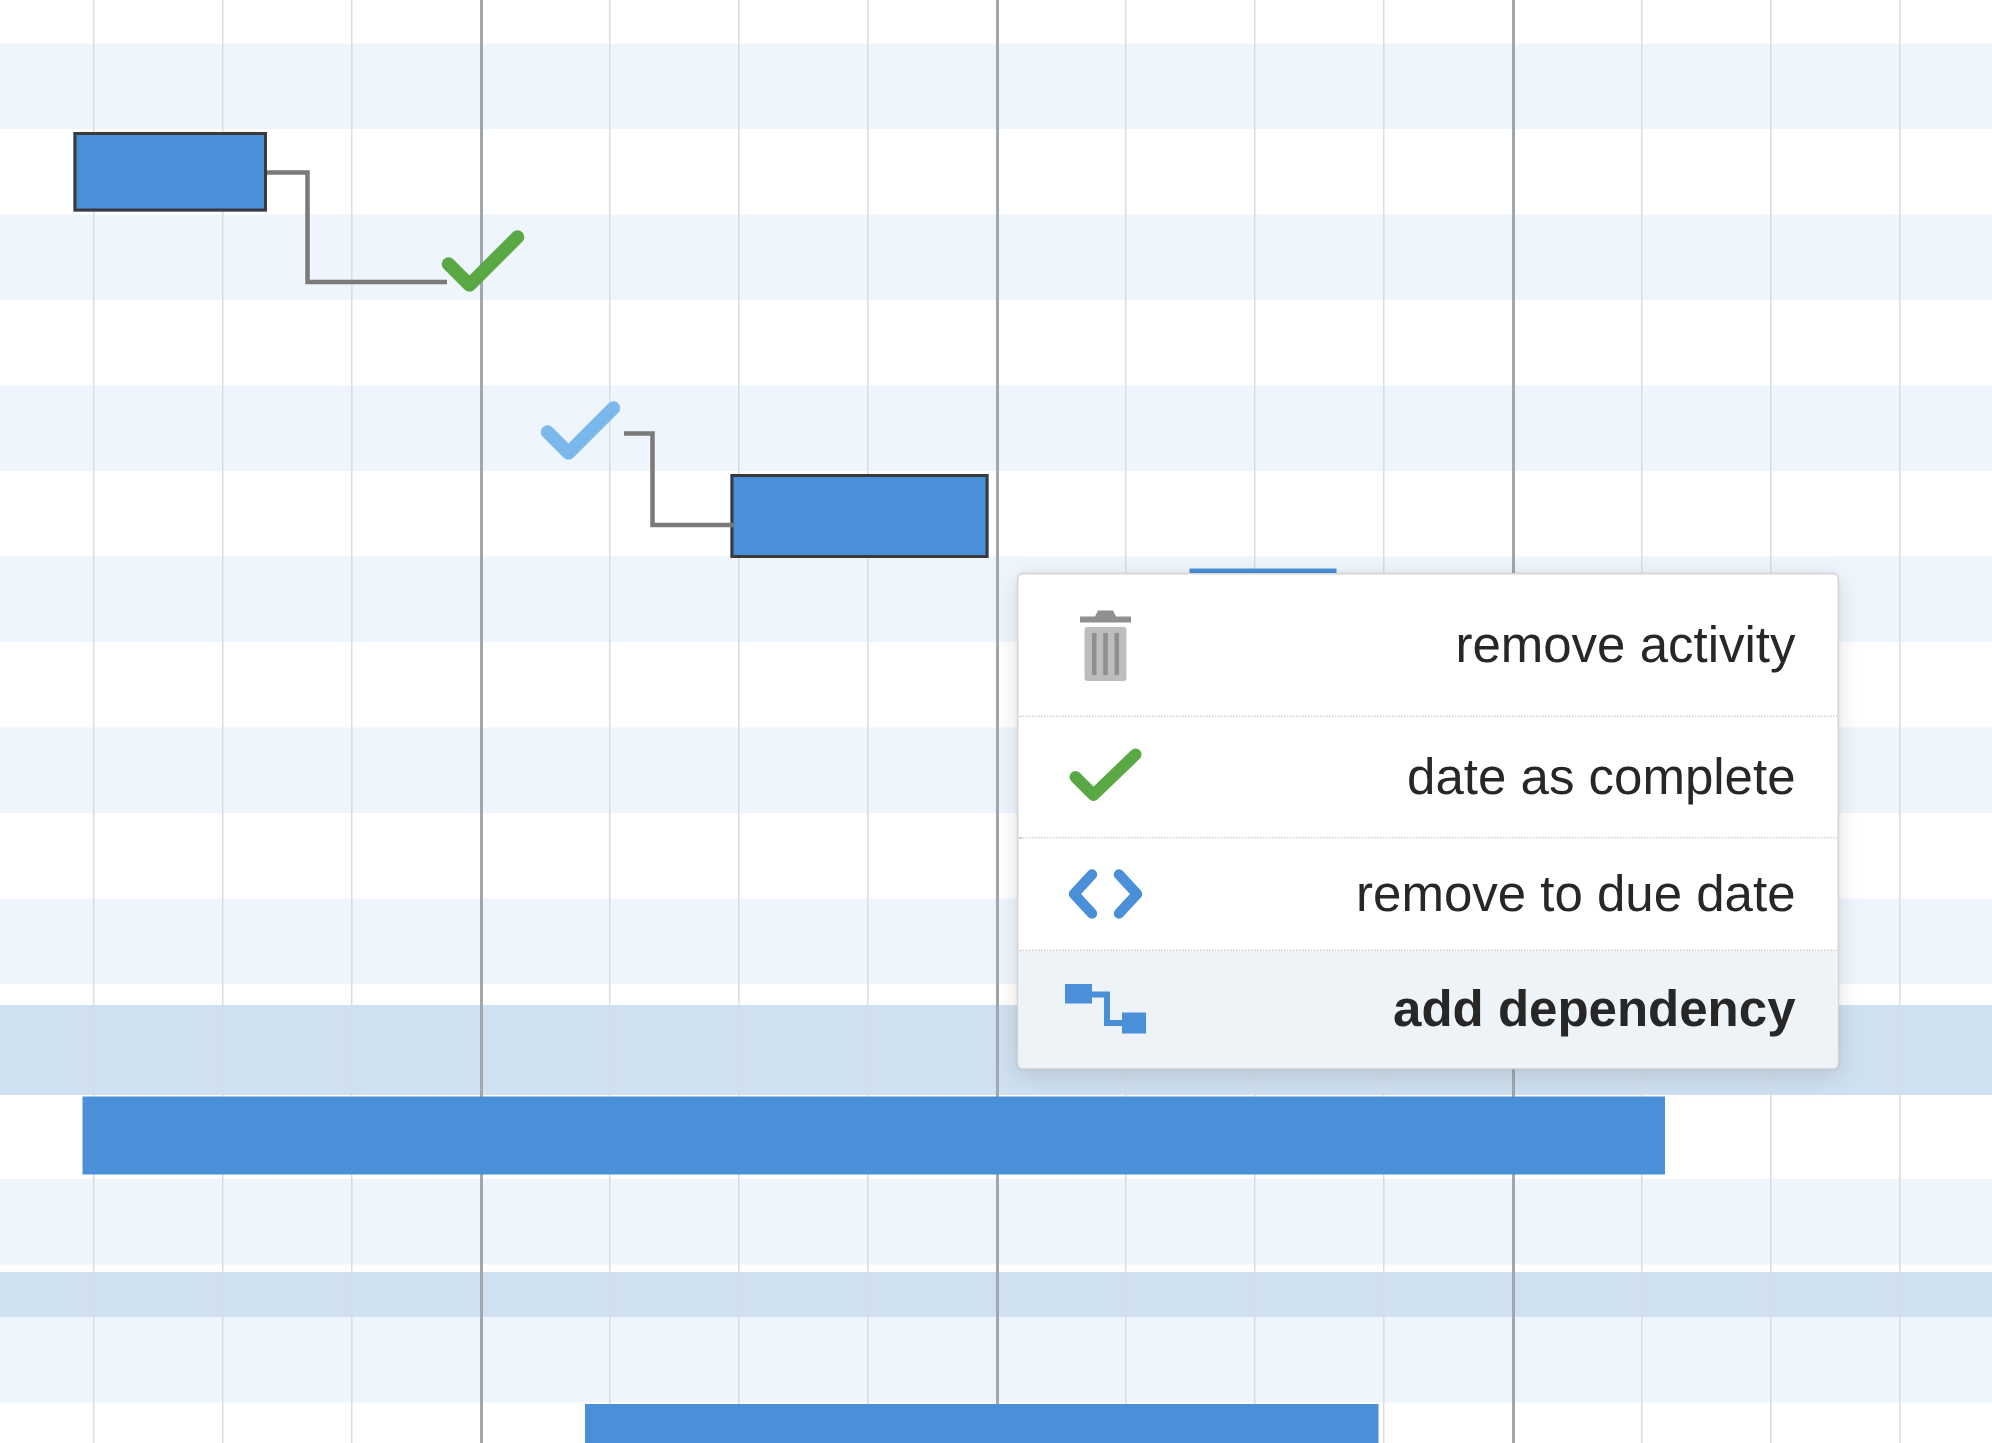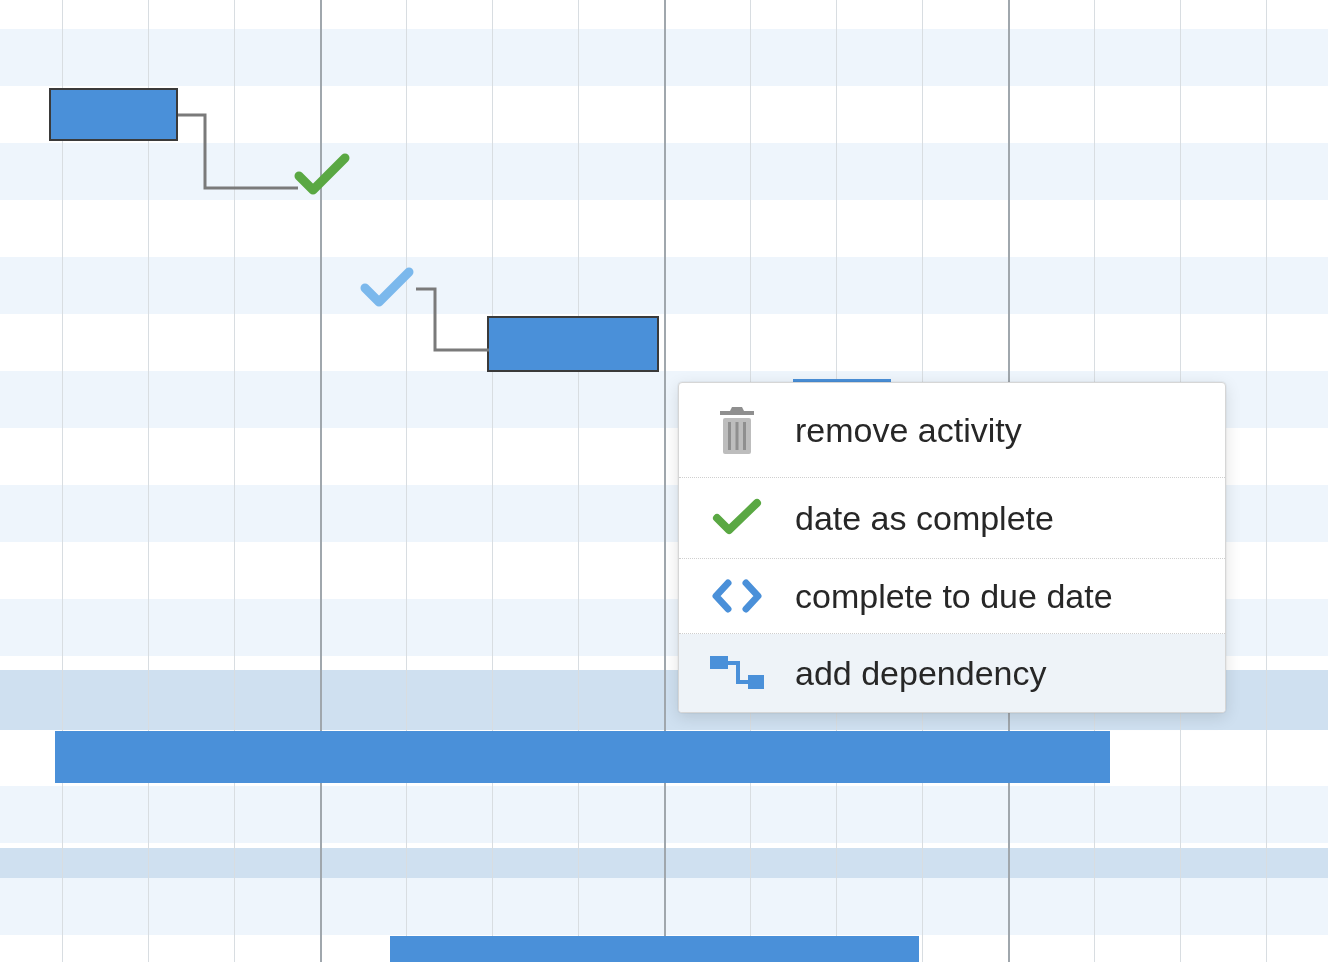--- a/index.html
+++ b/index.html
@@ -61,30 +61,30 @@
   .menu-item {
     display: flex;
     align-items: center;
     padding: 20px 28px;
     border-bottom: 1px dotted #cfcfcf;
     cursor: pointer;
     font-size: 34px;
     color: #272727;
     line-height: 1;
   }
-  .menu-item:last-child { border-bottom: none; }
+  .menu-item:last-child { border-bottom: none; font-weight: bold; }
   .menu-item.highlight { background: #eef3f8; }
   .menu-icon {
     width: 60px;
     display: flex;
     justify-content: center;
     align-items: center;
     margin-right: 28px;
   }
-  .menu-label { flex: 1; }
+  .menu-label { flex: 1; text-align: right; }
 
 </style>
 </head>
 <body>
 
 <div class="gantt-area">
 
   <div class="hrow alt" style="top:29px"></div>
   <div class="hrow alt" style="top:143px"></div>
   <div class="hrow alt" style="top:257px"></div>
@@ -158,21 +158,21 @@
       <span class="menu-label">date as complete</span>
     </div>
 
     <div class="menu-item">
       <span class="menu-icon">
         <svg width="54" height="34" viewBox="0 0 54 34">
           <path d="M18 4 L6 17 L18 30" stroke="#4a90d9" stroke-width="7" fill="none" stroke-linecap="round" stroke-linejoin="round"></path>
           <path d="M36 4 L48 17 L36 30" stroke="#4a90d9" stroke-width="7" fill="none" stroke-linecap="round" stroke-linejoin="round"></path>
         </svg>
       </span>
-      <span class="menu-label">complete to due date</span>
+      <span class="menu-label">remove to due date</span>
     </div>
 
     <div class="menu-item highlight">
       <span class="menu-icon">
         <svg width="58" height="38" viewBox="0 0 58 38">
           <rect x="2" y="2" width="18" height="13" fill="#4a90d9"></rect>
           <path d="M20 9 L30 9 L30 28 L40 28" stroke="#4a90d9" stroke-width="4" fill="none"></path>
           <rect x="40" y="21" width="16" height="14" fill="#4a90d9"></rect>
         </svg>
       </span>

